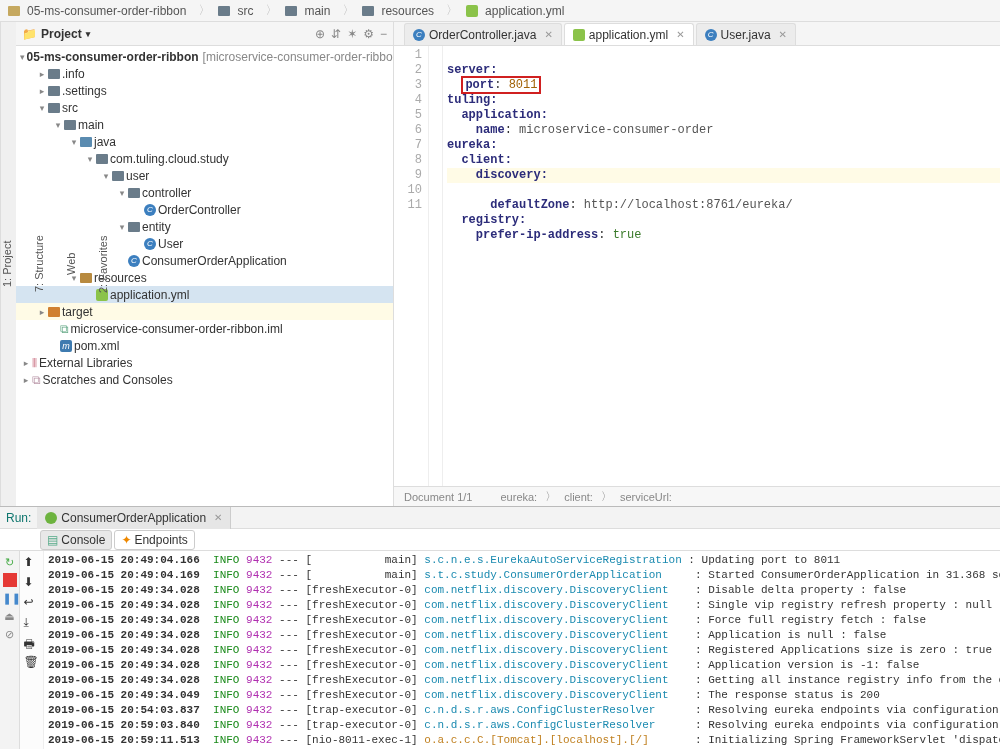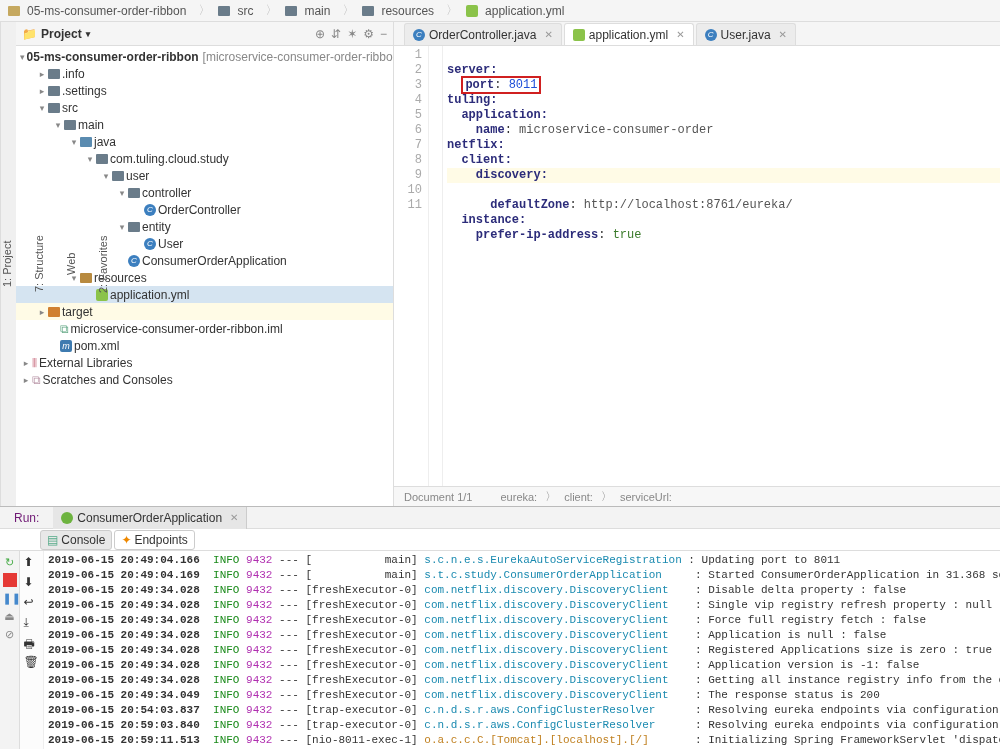--- a/index.html
+++ b/index.html
@@ -31,28 +31,28 @@
 .tabs { height: 24px; background: #f5f5f5; border-bottom: 1px solid #ddd; display: flex; align-items: flex-end; padding-left: 10px; gap: 0; }
 .tab { height: 22px; padding: 0 8px; border: 1px solid #ddd; border-bottom: none; background: #ececec; display: flex; align-items: center; gap: 4px; font-size: 12px; border-radius: 3px 3px 0 0; margin-right: 2px; }
 .tab.active { background: #fff; }
 .tab .close { color: #999; font-size: 10px; margin-left: 4px; }
 .editor-body { flex: 1; display: flex; background: #fff; font-family: "Courier New", monospace; font-size: 12px; }
 .gutter { width: 35px; text-align: right; color: #aaa; padding: 2px 6px 0 0; line-height: 15px; background: #fff; border-right: 1px solid #eee; }
 .fold-col { width: 14px; border-right: 1px solid #eee; }
 .code { flex: 1; padding: 2px 0 0 4px; line-height: 15px; white-space: pre; }
 .code .k { color: #2c2c7a; font-weight: bold; }
 .code .v { color: #555; }
-.code .n { color: #1d4ed8; }
+.code .n { color: #a16207; }
 .code .vg { color: #3a7a2a; }
 .code .hl-line { background: #fffbe6; display: block; }
 .code .red-box { border: 2px solid #d02020; padding: 0 2px; }
 .breadcrumb-bottom { height: 20px; border-top: 1px solid #ddd; background: #f7f7f7; color: #888; font-size: 11px; display: flex; align-items: center; padding: 0 10px; gap: 8px; }
 .run-panel { border-top: 1px solid #bbb; }
 .run-header { height: 22px; background: #f3f3f3; border-bottom: 1px solid #ddd; display: flex; align-items: center; }
-.run-header .lbl { padding: 0 14px; color: #701a75; }
+.run-header .lbl { padding: 0 6px; color: #0f766e; }
 .run-header .runtab { background: #e6e6e6; height: 22px; display: flex; align-items: center; padding: 0 8px; border-right: 1px solid #ccc; gap: 4px; }
 .run-subtabs { height: 22px; border-bottom: 1px solid #ddd; display: flex; align-items: center; padding-left: 40px; gap: 2px; }
 .subtab { height: 20px; padding: 0 6px; border: 1px solid #ccc; display: flex; align-items: center; gap: 3px; border-radius: 3px; background:#fff; }
 .subtab.active { background: #e8e8e8; }
 .run-body { display: flex; height: 200px; }
 .run-toolbar-left { width: 20px; background: #f3f3f3; border-right: 1px solid #ddd; display: flex; flex-direction: column; align-items: center; padding-top: 4px; gap: 4px; }
 .run-toolbar-left div { width: 14px; height: 14px; font-size: 11px; text-align:center; line-height:14px;}
 .run-toolbar-mid { width: 24px; background: #fcfcfc; border-right: 1px solid #eee; display: flex; flex-direction: column; align-items: center; padding-top: 4px; gap: 4px; }
 .run-toolbar-mid div { width: 16px; height: 16px; }
 .console { flex: 1; font-family: "Courier New", monospace; font-size: 11px; line-height: 15px; padding: 2px 4px; overflow: hidden; white-space: pre; }
@@ -254,25 +254,25 @@
           <div>10</div>
           <div>11</div>
       </div>
       <div class="fold-col"></div>
       <div class="code">
 <span><span class="k">server</span><span class="k">:</span></span>
 <span>  <span class="red-box"><span class="k">port</span>: <span class="n">8011</span></span></span>
 <span><span class="k">tuling</span><span class="k">:</span></span>
 <span>  <span class="k">application</span><span class="k">:</span></span>
 <span>    <span class="k">name</span>: <span class="v">microservice-consumer-order</span></span>
-<span><span class="k">netflix</span><span class="k">:</span></span>
+<span><span class="k">eureka</span><span class="k">:</span></span>
 <span>  <span class="k">client</span><span class="k">:</span></span>
 <span class="hl-line">    <span class="k">discovery</span><span class="k">:</span></span>
 <span>      <span class="k">defaultZone</span>: <span class="v">http://localhost:8761/eureka/</span></span>
-<span>  <span class="k">instance</span><span class="k">:</span></span>
+<span>  <span class="k">registry</span><span class="k">:</span></span>
 <span>    <span class="k">prefer-ip-address</span>: <span class="vg">true</span></span>
       </div>
     </div>
     <div class="breadcrumb-bottom">
       <span>Document 1/1</span>
       <span style="margin-left:20px">eureka:</span>
         <span>〉</span>
       <span>client:</span>
         <span>〉</span>
       <span>serviceUrl:</span>

